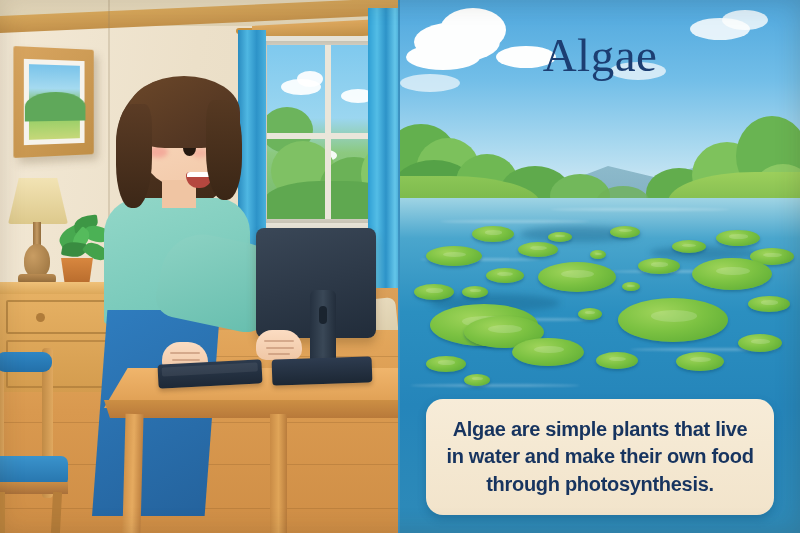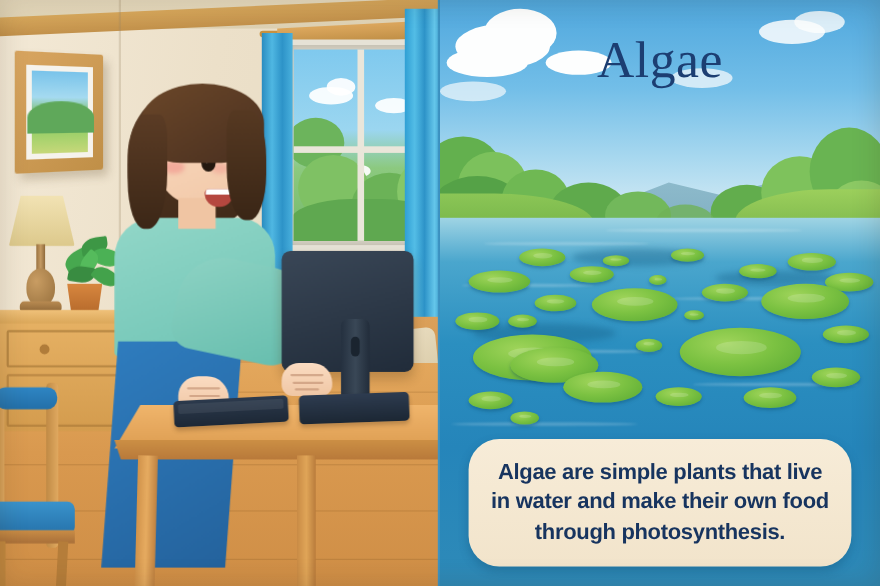--- a/index.html
+++ b/index.html
@@ -223,21 +223,21 @@
     background:rgba(255,255,255,.16); border-radius:50%; }
 
   
   .title { position:absolute; left:0; top:28px; width:400px; text-align:center;
     font-size:47px; font-weight:normal; color:#1c3e72; letter-spacing:.5px;
     font-family:"Liberation Serif", serif; }
   .subtitle { position:absolute; left:18px; top:96px; width:364px; text-align:center;
     font-size:21px; font-weight:500; color:#17315c; line-height:1.38; letter-spacing:-.2px; }
 
   .caption-box { position:absolute; left:26px; top:399px; width:348px; height:116px;
-    background:linear-gradient(180deg,#f7ecd8,#f2e4cb); border-radius:28px;
+    background:linear-gradient(180deg,#f7ecd8,#f2e4cb); border-radius:17px;
     box-shadow:0 4px 9px rgba(12,70,105,.30);
     display:flex; align-items:center; justify-content:center; padding:0 16px; }
   .caption-text { font-size:20px; font-weight:bold; color:#17345f;
     text-align:center; line-height:1.36; letter-spacing:-.3px; }
 
   .edge-shade { position:absolute; left:0; top:0; width:800px; height:533px;
     pointer-events:none; box-shadow:inset 0 0 26px rgba(60,45,20,.18); }
 </style>
 </head>
 <body>

